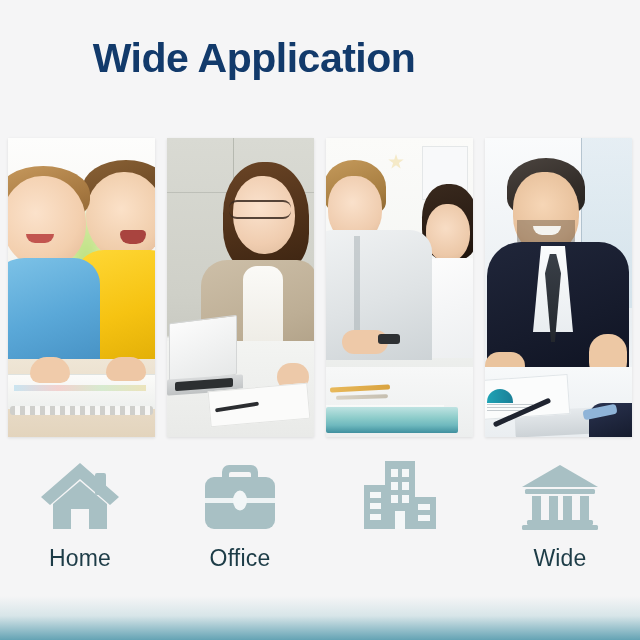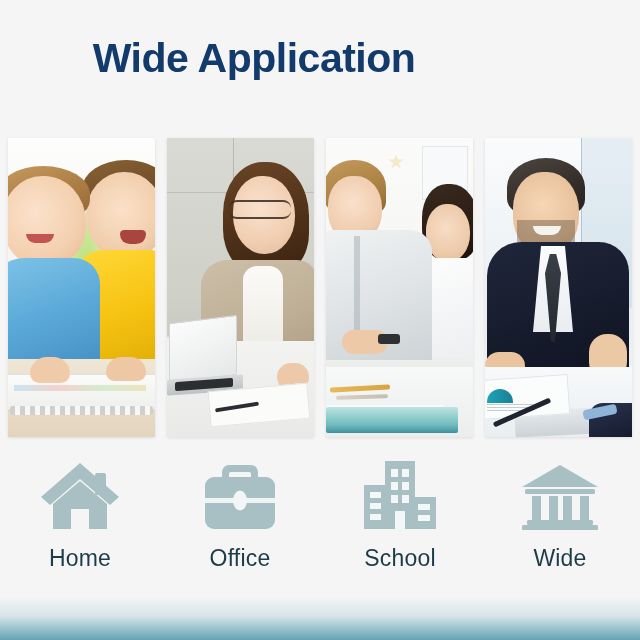--- a/index.html
+++ b/index.html
@@ -484,21 +484,20 @@
 
             <rect x="11" y="33" width="11" height="6"></rect>
             <rect x="11" y="44" width="11" height="6"></rect>
             <rect x="11" y="55" width="11" height="6"></rect>
 
             <rect x="59" y="45" width="12" height="6"></rect>
             <rect x="59" y="56" width="12" height="6"></rect>
           </g>
         </svg>
       </div>
-      <div class="cat-label">School</div>
     </div>
 
     <div class="cat">
       <div class="cat-icon">
         <svg width="82" height="70" viewBox="0 0 82 70" aria-hidden="true">
           <g fill="#a8c0c4">
             <path d="M41 4 L79 26 H3 Z"></path>
             <rect x="6" y="28" width="70" height="5" rx="1.5"></rect>
             <rect x="13" y="35" width="9" height="24"></rect>
             <rect x="30" y="35" width="9" height="24"></rect>

